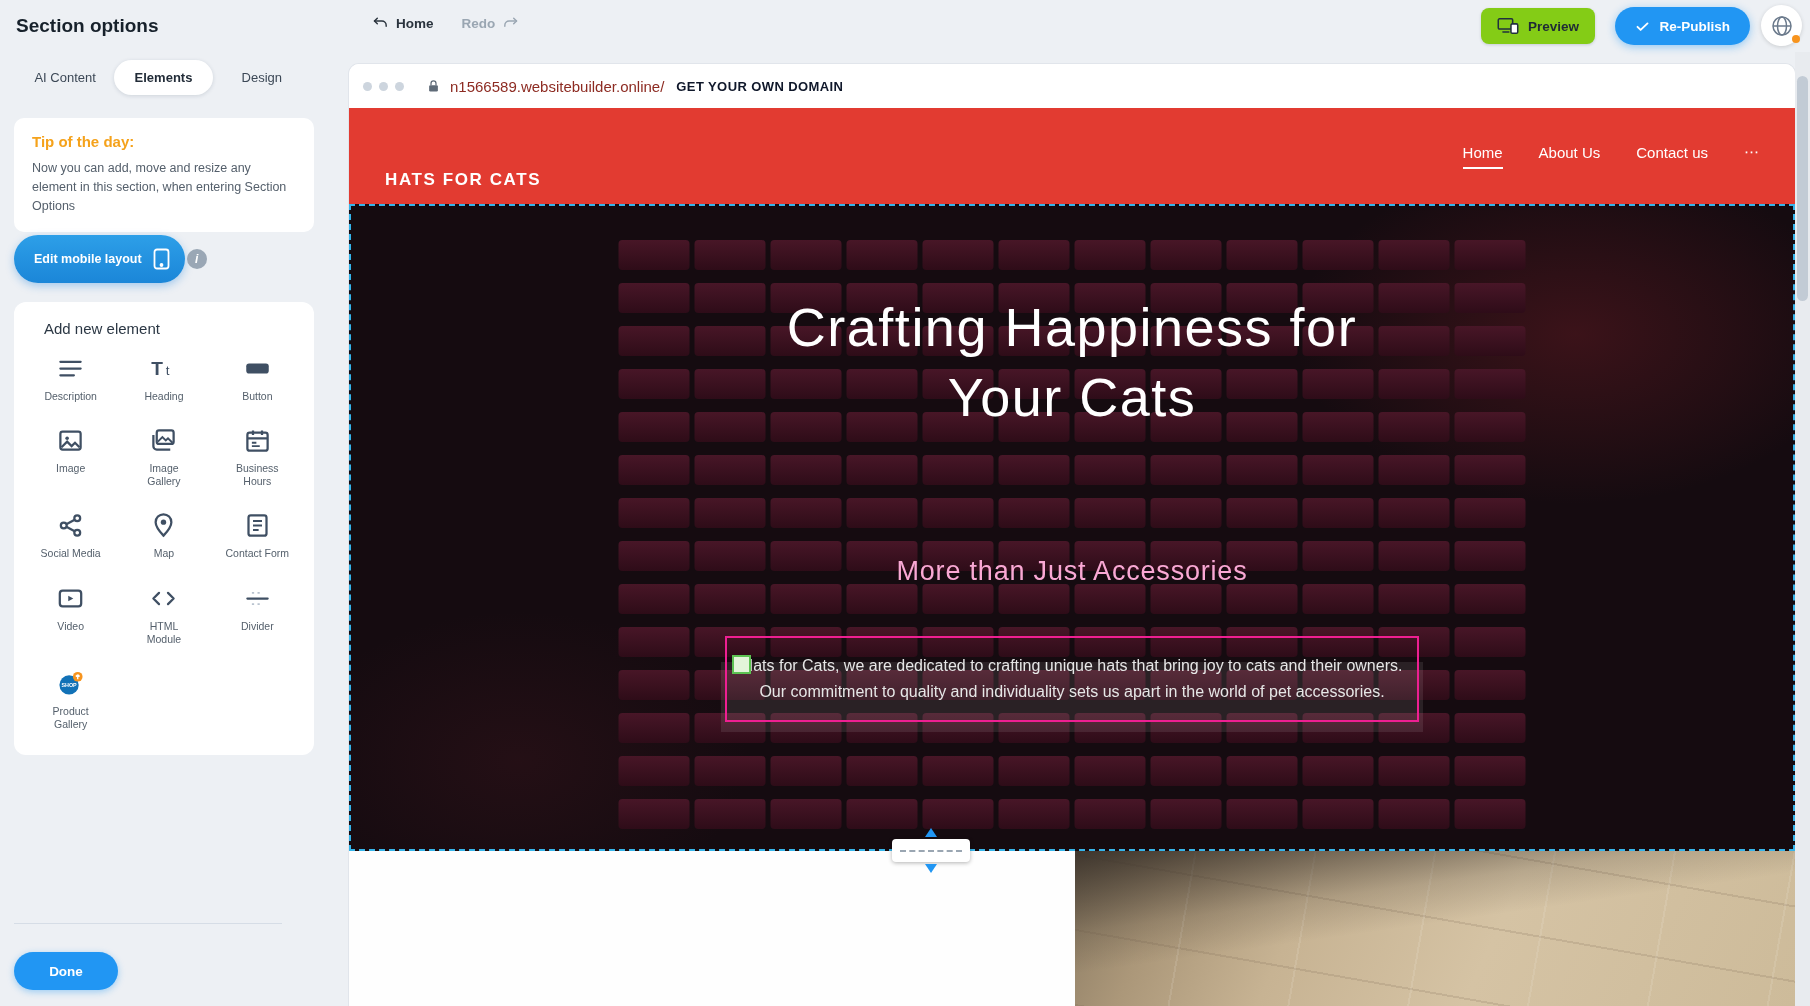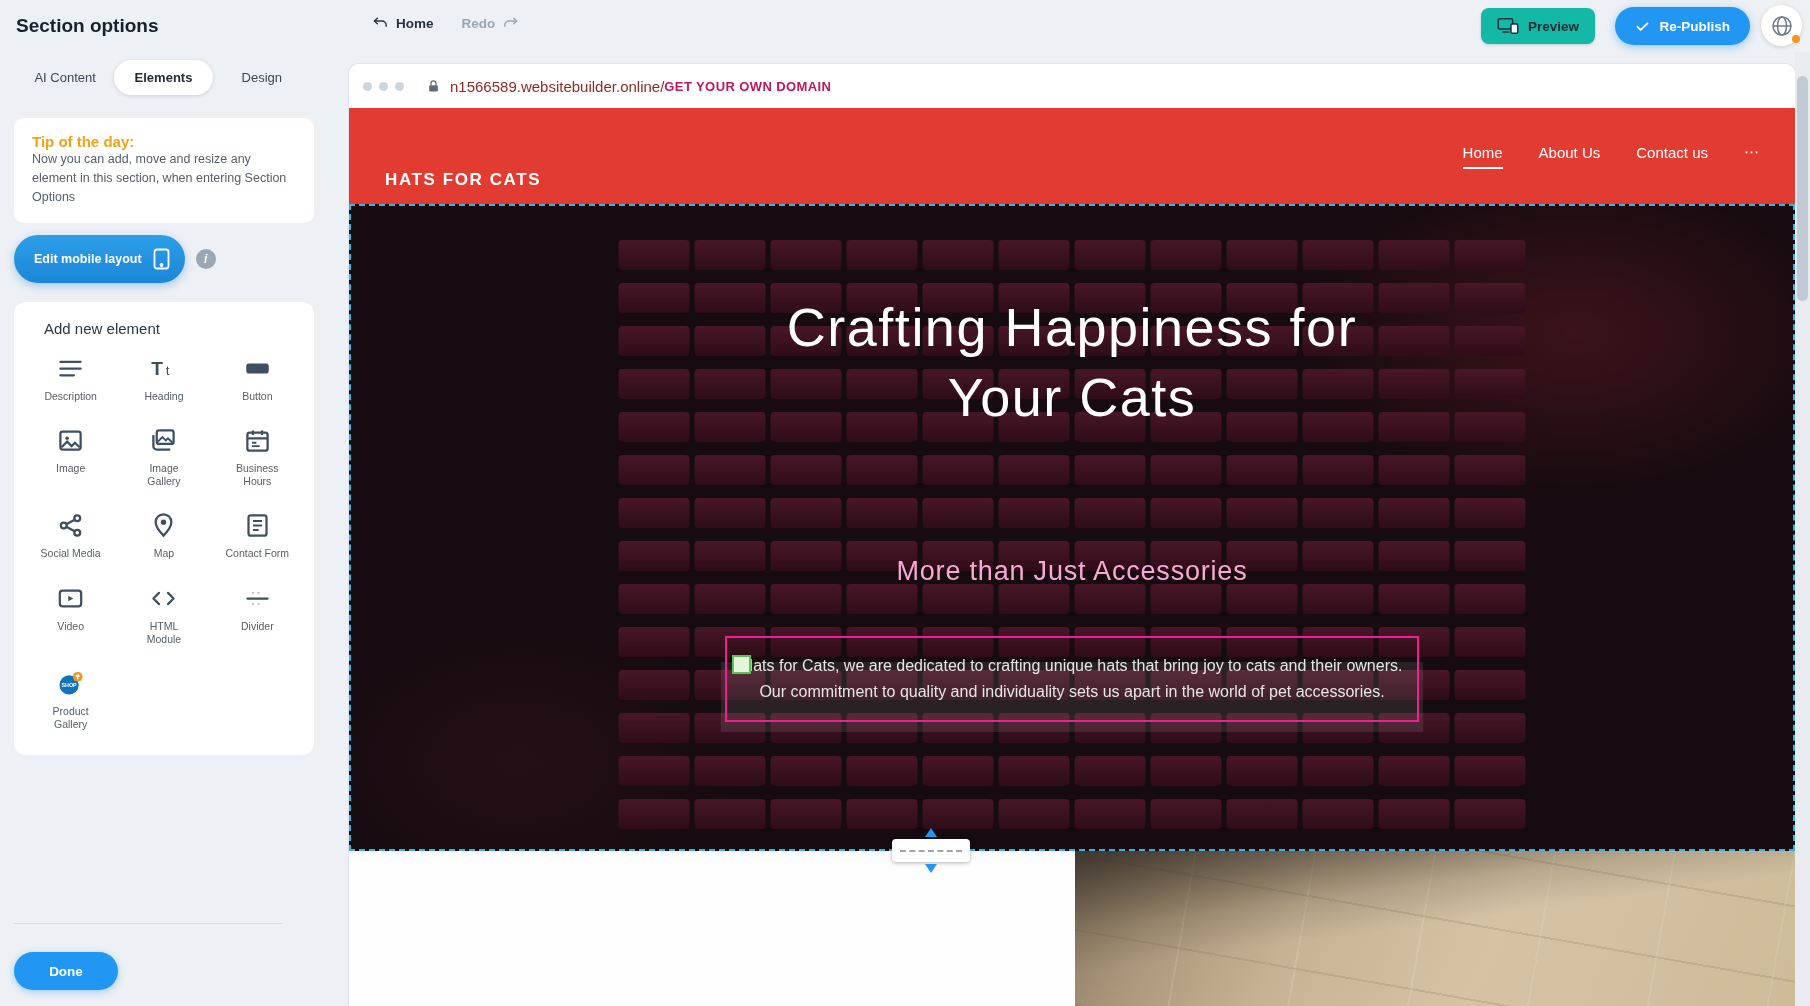--- a/index.html
+++ b/index.html
@@ -8,43 +8,43 @@
   svg { display:block; width:100%; height:100%; }
 
   
   .topbar { position:absolute; left:0; top:0; width:100%; height:52px; z-index:20; }
   .app-title { position:absolute; left:16px; top:15px; font-size:19px; font-weight:700; color:#17212b; }
   .undo-redo { position:absolute; left:372px; top:15px; display:flex; gap:28px; align-items:center; }
   .ur-btn { display:flex; align-items:center; gap:7px; font-size:13.5px; font-weight:600; cursor:pointer; }
   .ur-btn .ic { width:17px; height:17px; }
   .undo-btn { color:#2a333d; }
   .redo-btn { color:#9aa6b2; }
-  .preview-btn { position:absolute; right:215px; top:8px; height:36px; padding:0 16px; background:#14b8a6;
+  .preview-btn { position:absolute; right:215px; top:8px; height:36px; padding:0 16px; background:#84cc16;
     border-radius:8px; display:flex; align-items:center; gap:9px; font-size:13.5px; font-weight:600;
     color:#1f2a36; box-shadow:0 1px 3px rgba(20,40,70,.18); cursor:pointer; }
   .preview-btn .ic { width:22px; height:18px; }
   .republish-btn { position:absolute; right:60px; top:7px; height:38px; padding:0 20px; background:#2196f3;
     border-radius:20px; color:#fff; display:flex; gap:9px; align-items:center; font-size:13.5px; font-weight:600;
     box-shadow:0 2px 8px rgba(33,150,243,.45); cursor:pointer; }
   .republish-btn .ic { width:15px; height:15px; }
   .globe-btn { position:absolute; right:8px; top:5px; width:41px; height:41px; border-radius:50%; background:#fff;
     display:flex; align-items:center; justify-content:center; box-shadow:0 1px 4px rgba(0,0,0,.15); cursor:pointer; }
   .globe-btn .ic { width:24px; height:24px; }
   .globe-btn::after { content:''; position:absolute; right:2px; bottom:3px; width:8px; height:8px;
     border-radius:50%; background:#f7941e; }
 
   
   .sidebar { position:absolute; left:0; top:52px; width:340px; bottom:0; z-index:10; }
   .tabs { position:absolute; left:16px; top:8px; width:295px; display:flex; }
   .tab { flex:1; text-align:center; font-size:13px; color:#3c4856; padding:10px 0; border-radius:18px; cursor:pointer; }
   .tab.active { background:#fff; font-weight:700; color:#222c38; box-shadow:0 1px 4px rgba(20,40,70,.14); }
   .tip-card { position:absolute; left:14px; width:300px; top:66px; background:#fff; border-radius:10px; padding:15px 18px 17px; }
-  .tip-title { color:#f5a21b; font-weight:700; font-size:15px; }
+  .tip-title { color:#f5a21b; font-weight:700; font-size:15px; margin-bottom:9px; }
   .tip-body { color:#55606c; font-size:12.5px; line-height:1.5; }
-  .mobile-row { position:absolute; left:14px; top:183px; display:flex; align-items:center; gap:11px; }
+  .mobile-row { position:absolute; left:14px; top:183px; display:flex; align-items:center; gap:2px; }
   .mobile-btn { height:48px; padding:0 15px 0 20px; border-radius:24px; border:0;
     background:linear-gradient(180deg,#2d9fe8,#1b86d8); color:#fff; font-size:12.5px; font-weight:700;
     display:flex; align-items:center; gap:11px; box-shadow:0 3px 9px rgba(30,130,220,.35); cursor:pointer;
     font-family:"Liberation Sans", sans-serif; }
   .mobile-btn .ic { width:17px; height:22px; }
   .info-btn { width:20px; height:20px; border-radius:50%; background:#9aa7b5; color:#fff; font-size:12px;
     font-weight:700; display:flex; align-items:center; justify-content:center; cursor:pointer; font-style:italic; }
   .add-card { position:absolute; left:14px; width:300px; top:250px; background:#fff; border-radius:12px; padding:18px 10px 24px; }
   .add-title { font-size:15px; color:#2b3744; font-weight:500; padding-left:20px; margin-bottom:18px; }
   .el-grid { display:grid; grid-template-columns:repeat(3,1fr); row-gap:24px; }
@@ -58,21 +58,21 @@
     font-family:"Liberation Sans", sans-serif; }
 
   
   .main { position:absolute; left:349px; top:64px; width:1446px; bottom:0; border-radius:10px 10px 0 0;
     overflow:hidden; background:#fff; box-shadow:0 0 0 1px rgba(20,40,70,.05); }
   .browser-bar { height:44px; background:#fff; display:flex; align-items:center; padding:0 14px; }
   .dots { display:flex; gap:7px; }
   .dot { width:9px; height:9px; border-radius:50%; background:#cdd5de; }
   .lock-ic { width:15px; height:15px; margin-left:22px; }
   .url { font-size:15px; color:#8d2b22; margin-left:9px; }
-  .domain-link { font-size:13px; font-weight:700; color:#be185d; letter-spacing:.4px; cursor:pointer; }
+  .domain-link { font-size:13px; font-weight:700; color:#0f172a; letter-spacing:.4px; margin-left:12px; cursor:pointer; }
 
   .site { position:absolute; top:44px; left:0; right:0; bottom:0; background:#fff; }
   .site-header { height:96px; background:#e23b31; display:flex; align-items:center; justify-content:space-between; padding:0 36px; }
   .logo { color:#fff; font-size:17px; font-weight:700; letter-spacing:1.6px;margin-top:48px; }
   .site-nav { display:flex; gap:36px; align-items:center; }
   .nav-item { color:#fff; font-size:15px; cursor:pointer; padding-bottom:6px; border-bottom:2px solid transparent; }
   .nav-item.active { border-bottom-color:#fff; }
 
   
   .hero { position:absolute; top:96px; left:0; right:0; height:647px; background:#150b10; overflow:hidden; cursor:pointer; }

